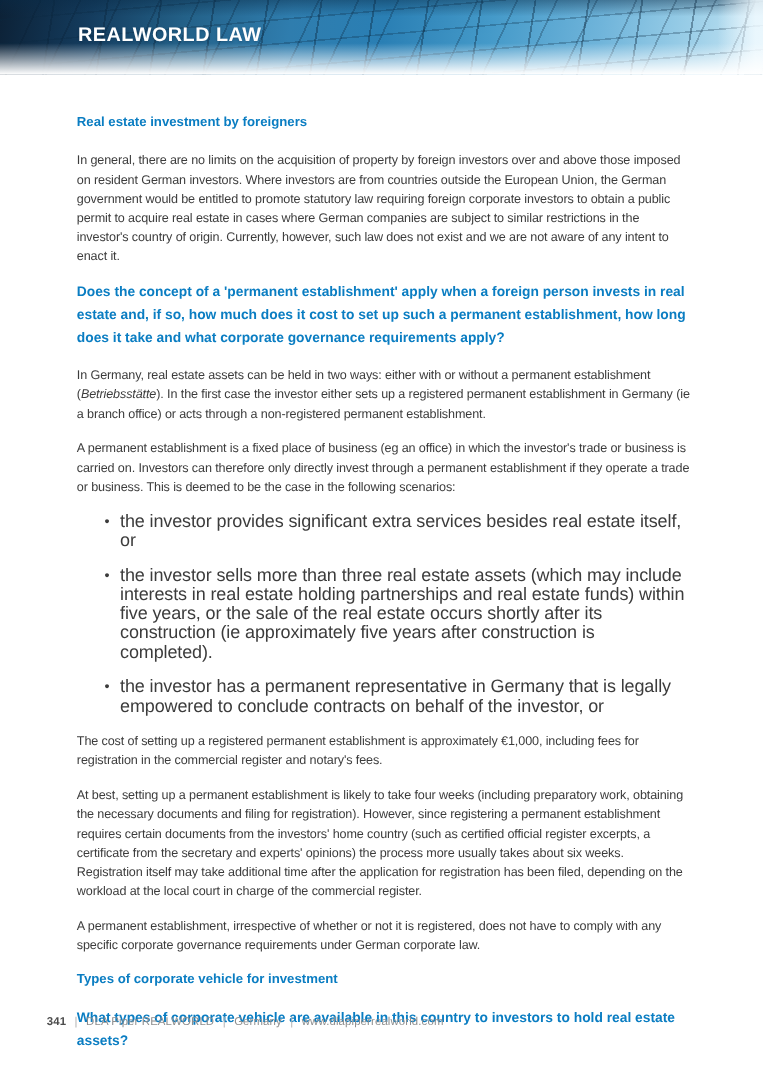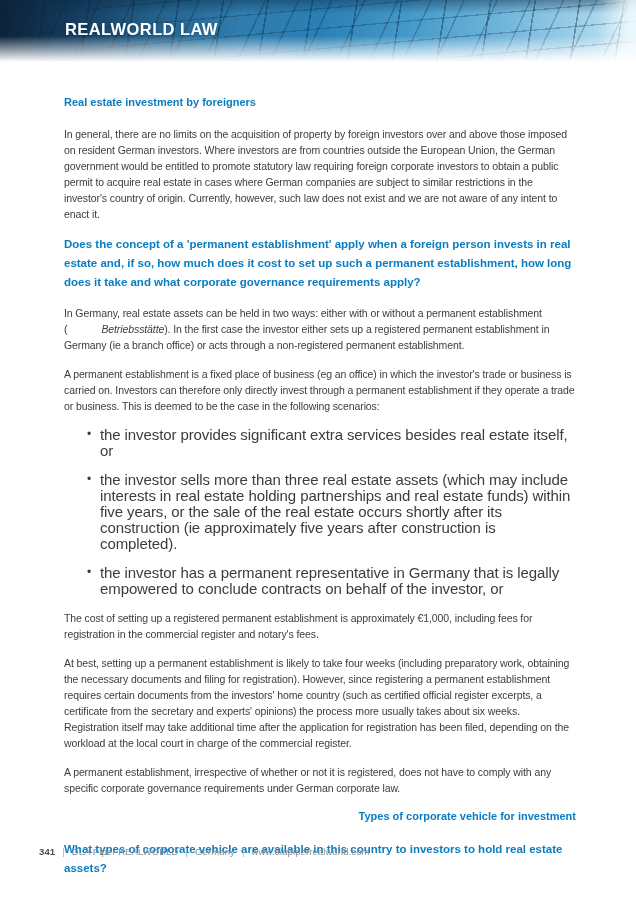--- a/index.html
+++ b/index.html
@@ -77,35 +77,35 @@
     padding: 33px 60px 0 64px;
     color: #3c3c3c;
   }
   .section-heading {
     color: #0a7dc2;
     font-weight: 700;
     font-size: 11px;
     line-height: 14px;
     margin: 0 0 17px 0;
   }
-  .section-heading.second { margin-top: 12px; text-align: right; }
+  .section-heading.second { margin-top: 12px; }
   .question {
     color: #0a7dc2;
     font-weight: 700;
     font-size: 11.5px;
     line-height: 19px;
     margin: 0 0 13px 0;
   }
   .para {
     font-size: 10.5px;
     line-height: 16px;
     letter-spacing: -0.1px;
     margin: 0 0 13px 0;
   }
-  .para .italic-term { font-style: italic; padding-left: 34px; }
+  .para .italic-term { font-style: italic; }
   ul.scenario-list {
     list-style: none;
     margin: 2px 0 13px 0;
     padding: 0 0 0 36px;
   }
   ul.scenario-list li {
     position: relative;
     font-size: 15px;
     line-height: 16px;
     letter-spacing: -0.1px;

